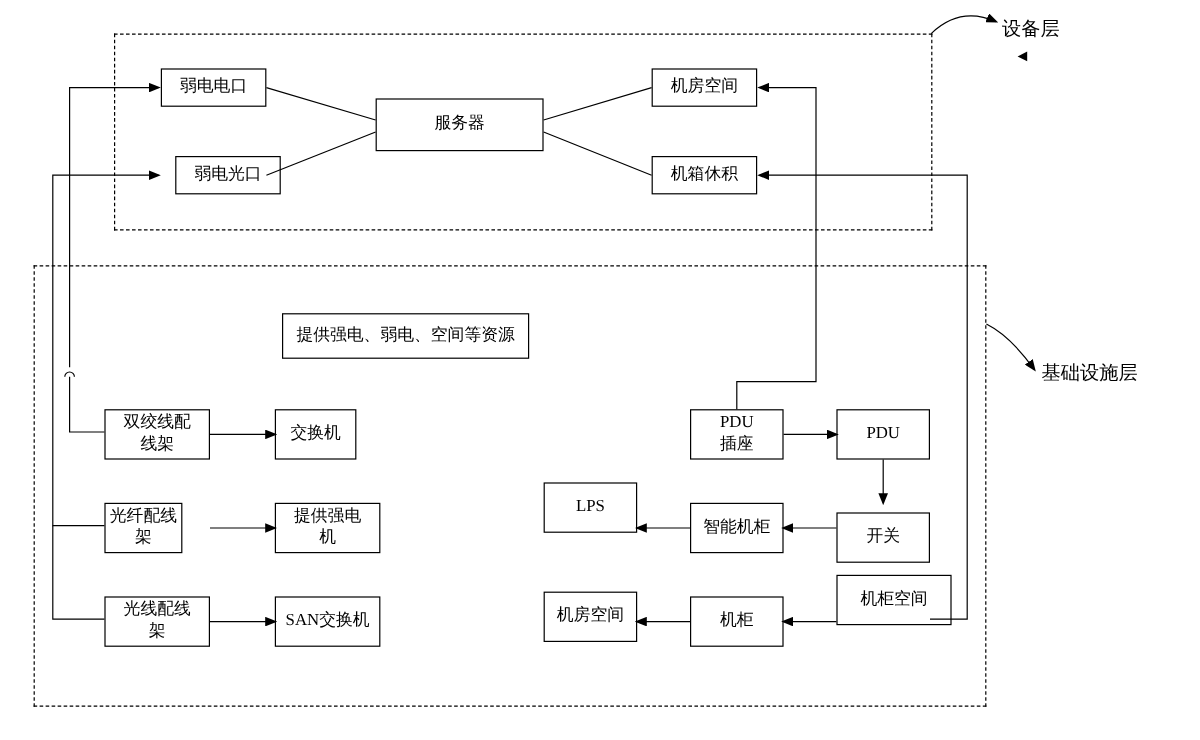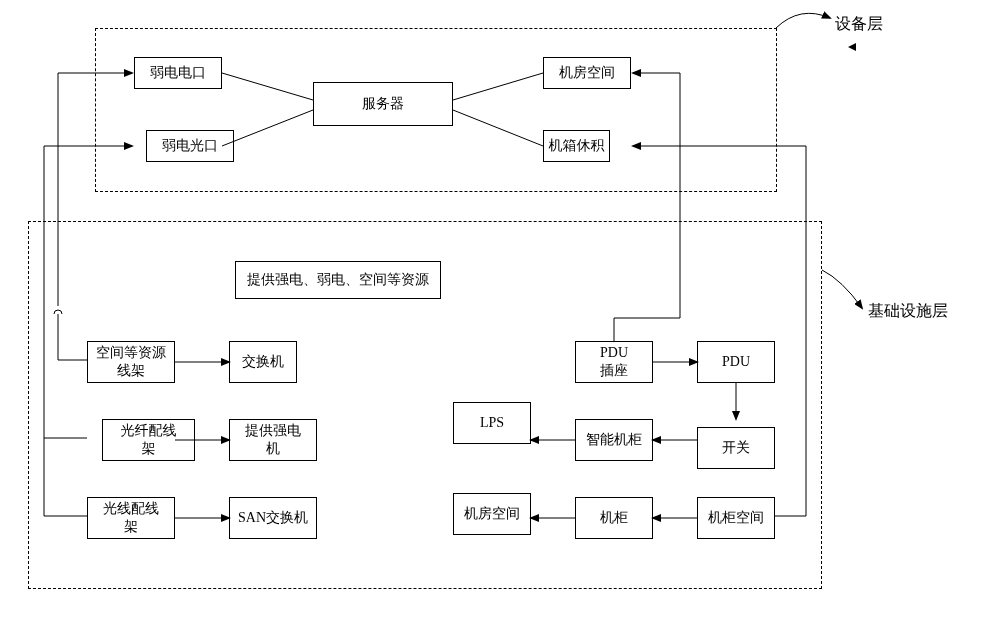--- a/index.html
+++ b/index.html
@@ -12,44 +12,44 @@
 </head>
 <body>
 
 <div class="dashbox" style="left:95px;top:28px;width:682px;height:164px"></div>
 <div class="dashbox" style="left:28px;top:221px;width:794px;height:368px"></div>
 
 <div class="box" style="left:134px;top:57px;width:88px;height:32px">弱电电口</div>
 <div class="box" style="left:146px;top:130px;width:88px;height:32px">弱电光口</div>
 <div class="box" style="left:313px;top:82px;width:140px;height:44px">服务器</div>
 <div class="box" style="left:543px;top:57px;width:88px;height:32px">机房空间</div>
-<div class="box" style="left:543px;top:130px;width:67px;height:32px">机箱休积</div>
+<div class="box" style="left:543px;top:130px;width:88px;height:32px">机箱休积</div>
 
 <div class="box" style="left:235px;top:261px;width:206px;height:38px">提供强电、弱电、空间等资源</div>
 
-<div class="box" style="left:87px;top:341px;width:88px;height:42px;white-space:pre-line">空间等资源
+<div class="box" style="left:87px;top:341px;width:88px;height:42px;white-space:pre-line">双绞线配
 线架</div>
 <div class="box" style="left:229px;top:341px;width:68px;height:42px">交换机</div>
-<div class="box" style="left:102px;top:419px;width:93px;height:42px;white-space:pre-line">光纤配线
+<div class="box" style="left:87px;top:419px;width:65px;height:42px;white-space:pre-line">光纤配线
 架</div>
 <div class="box" style="left:229px;top:419px;width:88px;height:42px;white-space:pre-line">提供强电
 机</div>
 <div class="box" style="left:87px;top:497px;width:88px;height:42px;white-space:pre-line">光线配线
 架</div>
 <div class="box" style="left:229px;top:497px;width:88px;height:42px">SAN交换机</div>
 
 <div class="box" style="left:575px;top:341px;width:78px;height:42px;white-space:pre-line">PDU
 插座</div>
 <div class="box" style="left:697px;top:341px;width:78px;height:42px">PDU</div>
 <div class="box" style="left:453px;top:402px;width:78px;height:42px">LPS</div>
 <div class="box" style="left:575px;top:419px;width:78px;height:42px">智能机柜</div>
 <div class="box" style="left:697px;top:427px;width:78px;height:42px">开关</div>
 <div class="box" style="left:453px;top:493px;width:78px;height:42px">机房空间</div>
 <div class="box" style="left:575px;top:497px;width:78px;height:42px">机柜</div>
-<div class="box" style="left:697px;top:497px;width:78px;height:42px">机柜空间</div>
+<div class="box" style="left:697px;top:479px;width:96px;height:42px">机柜空间</div>
 
 <div class="label" style="left:835px;top:14px">设备层</div>
 <div class="label" style="left:868px;top:301px">基础设施层</div>
 
 <svg>
 <defs>
 <marker id="ah" markerWidth="10" markerHeight="8" refX="8" refY="4" orient="auto" markerUnits="userSpaceOnUse">
 <path d="M0,0 L10,4 L0,8 Z" fill="#000"></path>
 </marker>
 </defs>

